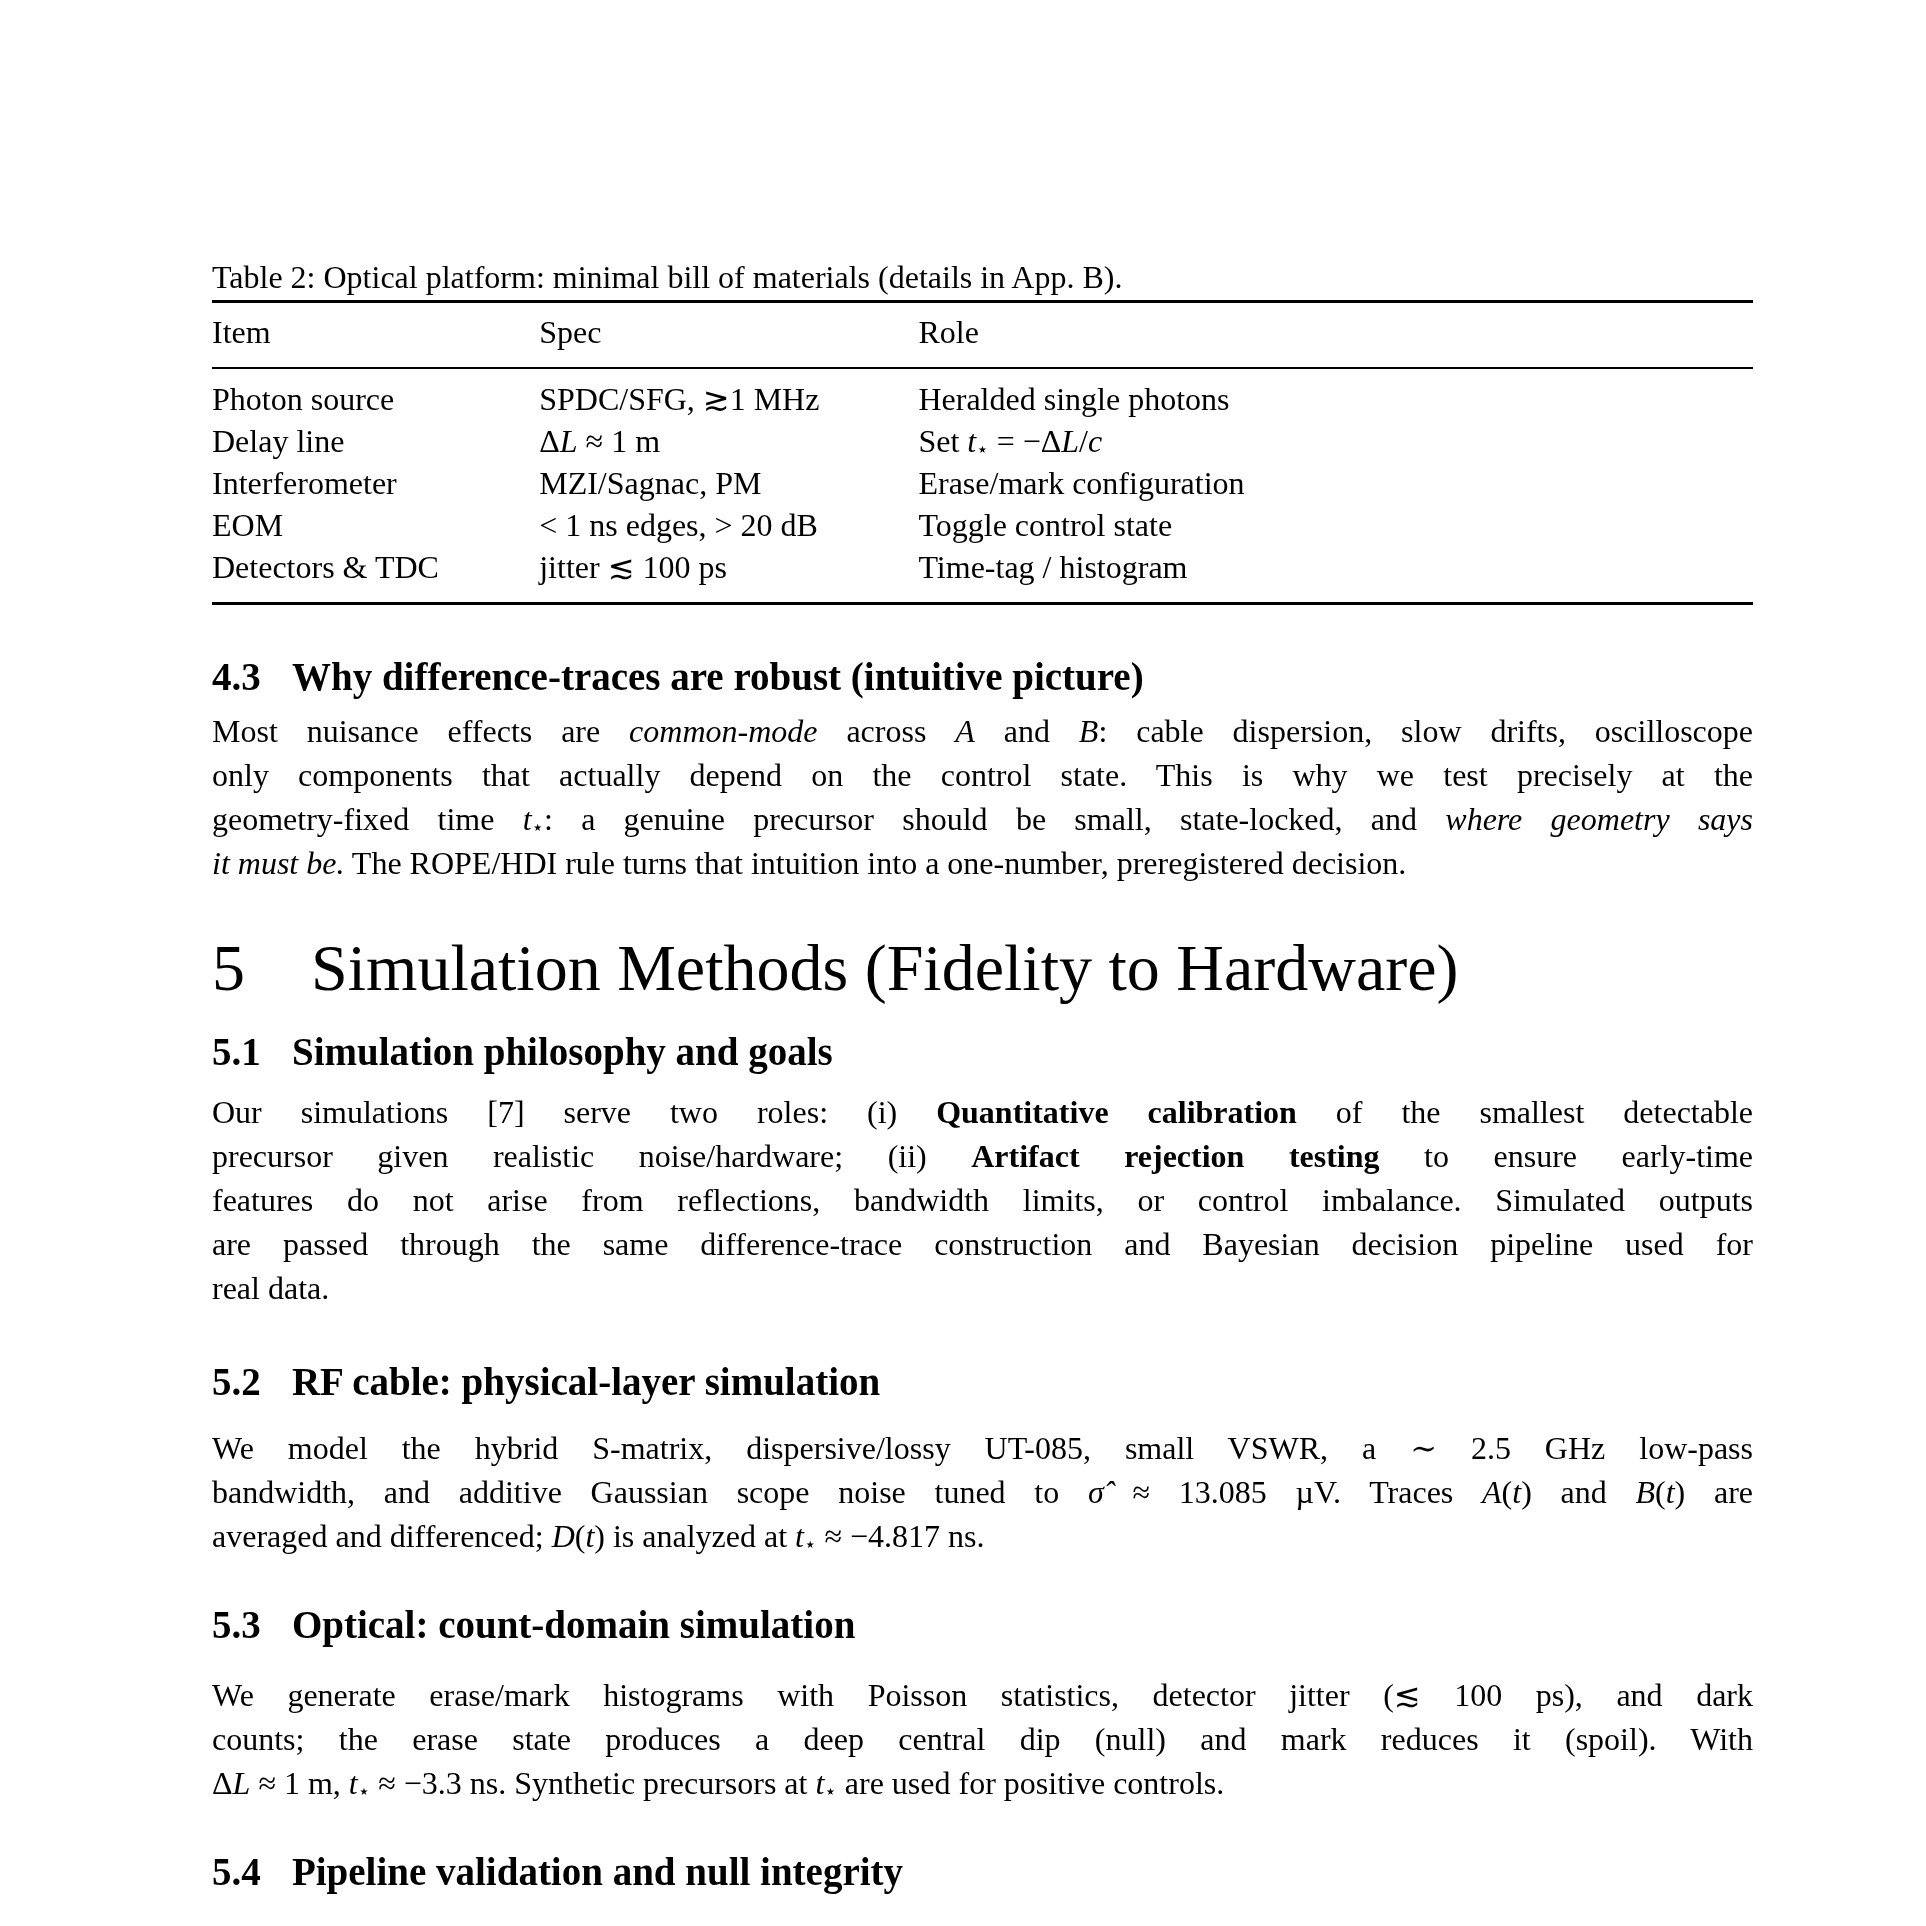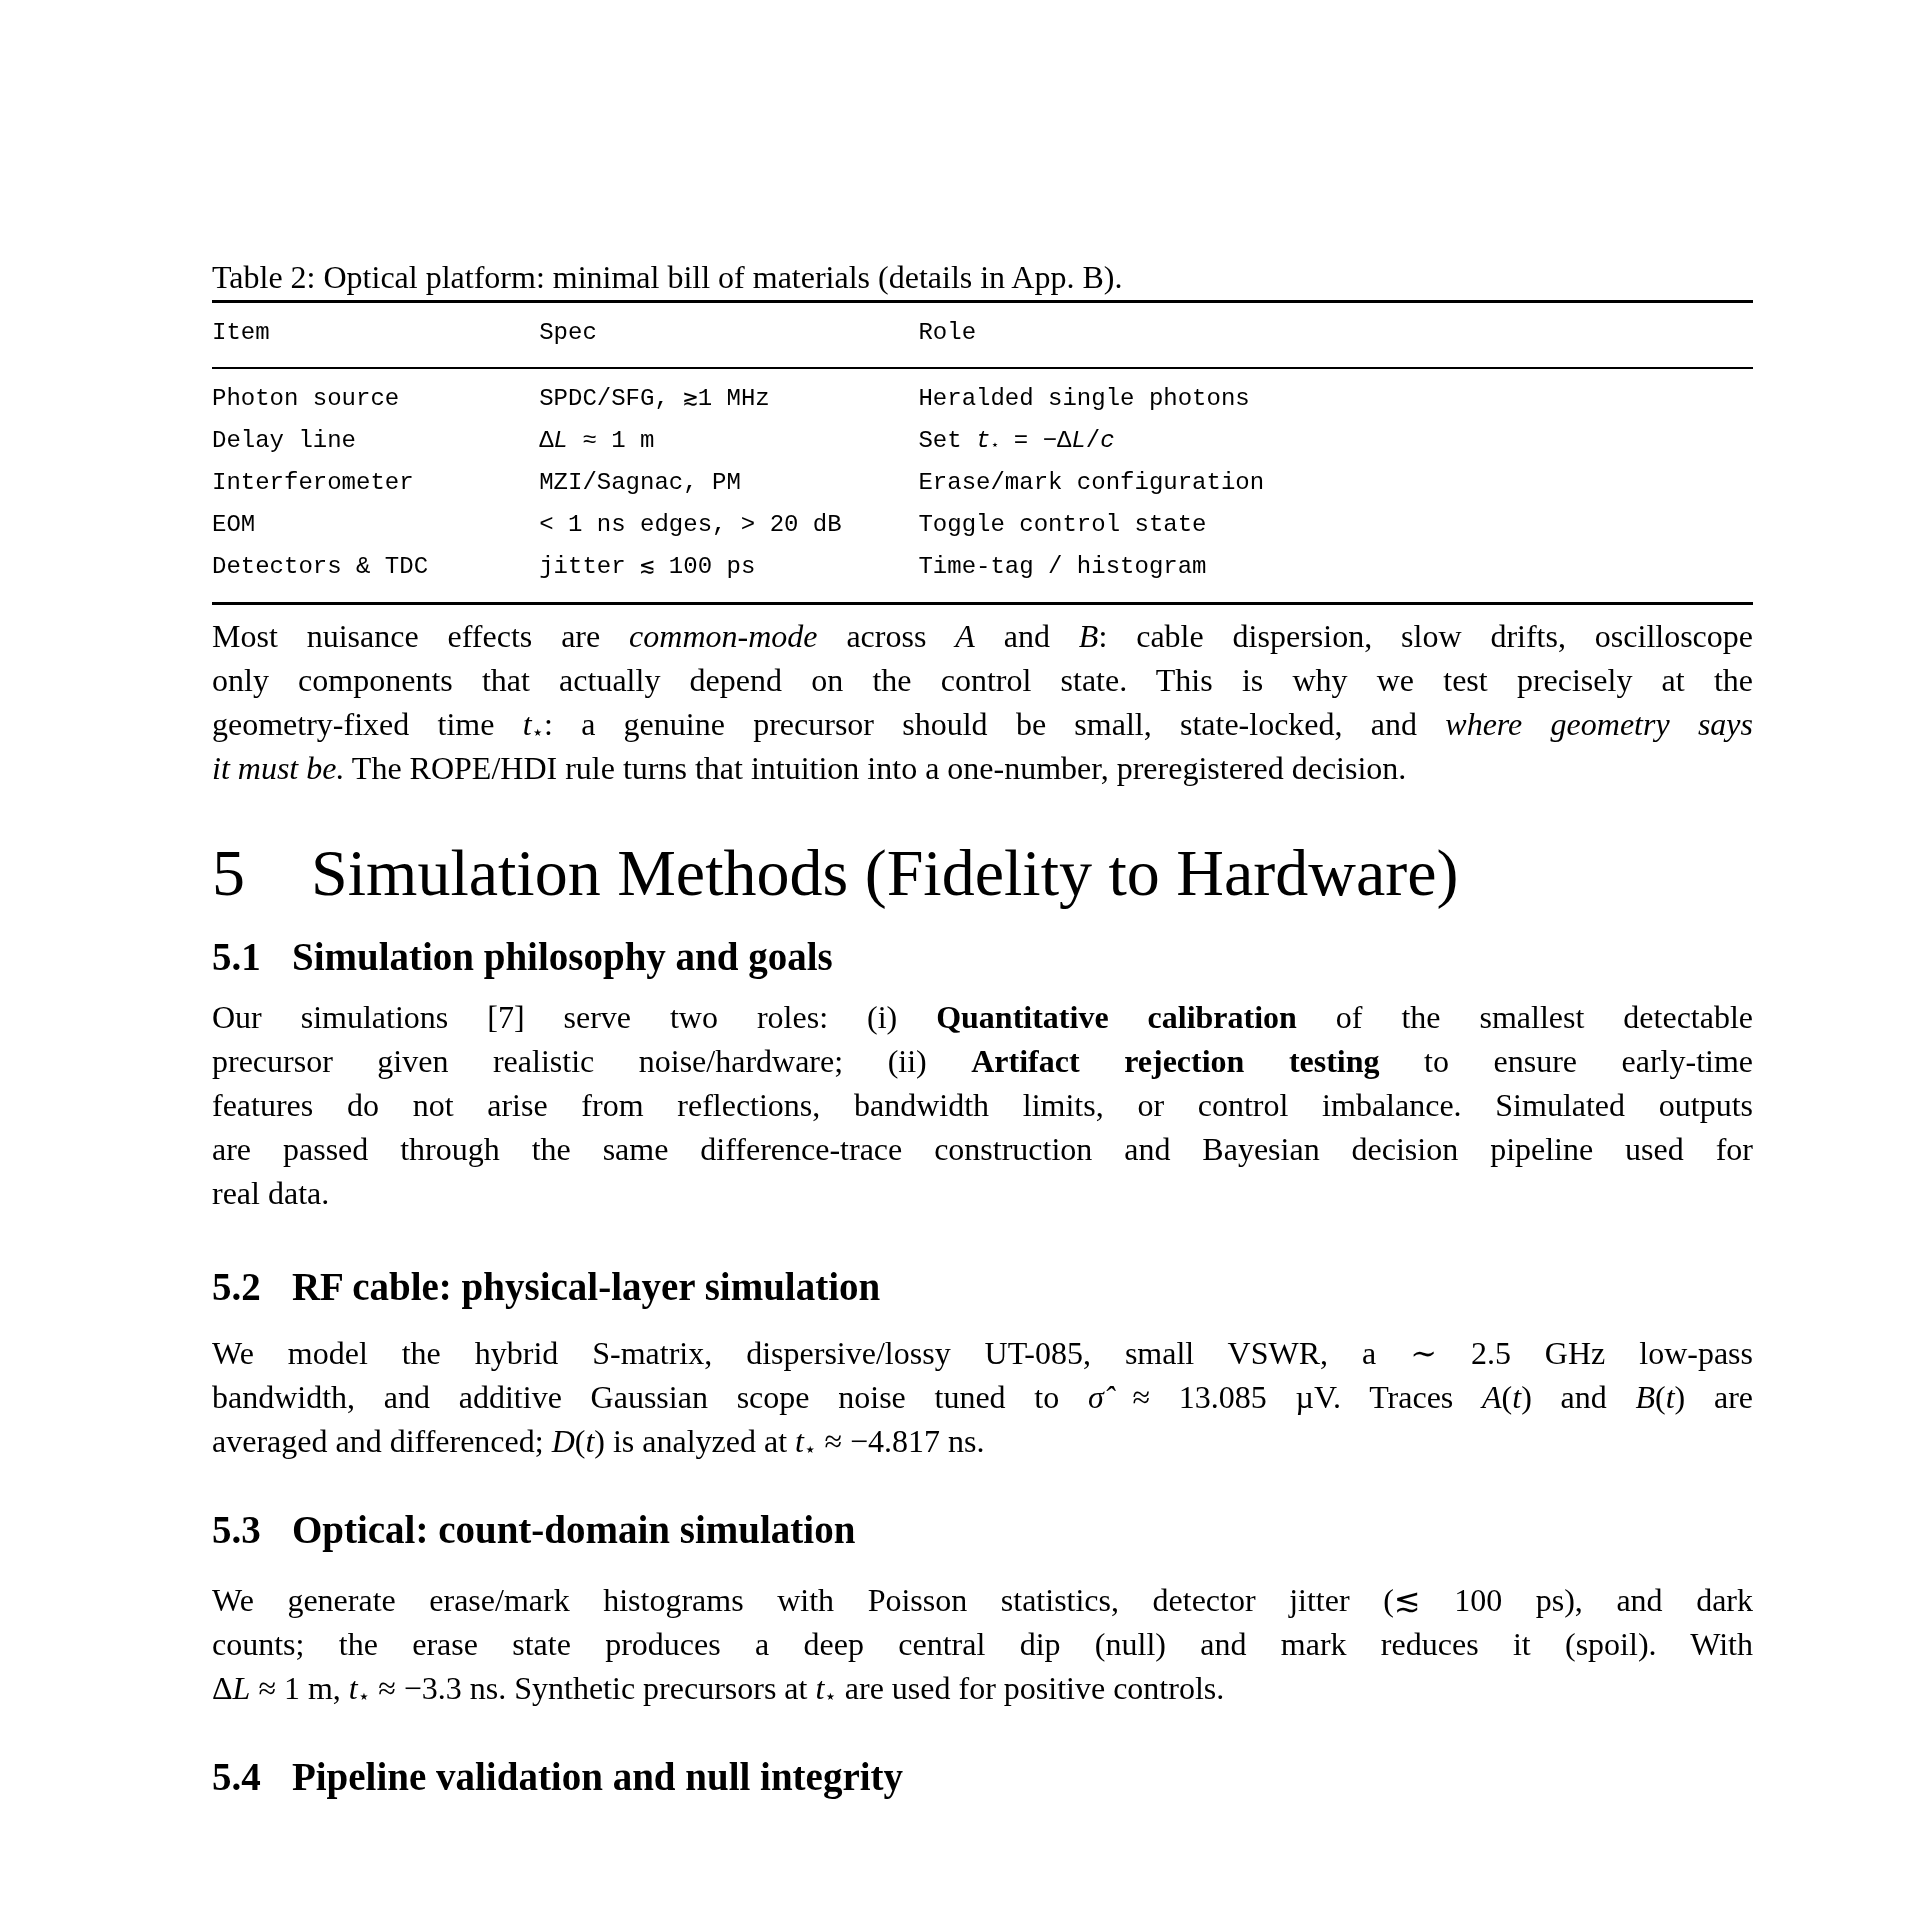--- a/index.html
+++ b/index.html
@@ -20,22 +20,21 @@
 
   
   .table-caption {
     font-size:32px; line-height:39px; text-align:left; width:1541px;
   }
 
   
   table.bom-table {
     width:1541px; table-layout:fixed; border-collapse:collapse;
     border-top:3.9px solid #000; border-bottom:3.9px solid #000;
-    font-size:24px;
-    font-family:Liberation Mono, monospace;
+    font-size:32px;
   }
   table.bom-table col.col-0 { width:327px; }
   table.bom-table col.col-1 { width:379px; }
   table.bom-table col.col-2 { width:834px; }
   table.bom-table th {
     font-weight:normal; text-align:left;
     padding:10px 0 15.4px 0; line-height:39px;
     border-bottom:2.3px solid #000;
   }
   table.bom-table td {
@@ -116,20 +115,21 @@
             <td><span>&lt; 1 ns edges, &gt; 20 dB</span></td>
             <td><span>Toggle control state</span></td>
           </tr>
           <tr>
             <td><span>Detectors &amp; TDC</span></td>
             <td><span>jitter ≲ 100 ps</span></td>
             <td><span>Time-tag / histogram</span></td>
           </tr>
         </tbody>
       </table>
+      <div class="heading-2" id="b-h43"><span class="h-num">4.3</span><span class="h-title">Why difference-traces are robust (intuitive picture)</span></div>
       <div class="paragraph" id="b-p43">
         <div class="para-line"><span>Most nuisance effects are </span><span class="seg-i">common-mode</span><span> across </span><span class="seg-i">A</span><span> and </span><span class="seg-i">B</span><span>: cable dispersion, slow drifts, oscilloscope</span></div>
         <div class="para-line"><span>only components that actually depend on the control state. This is why we test precisely at the</span></div>
         <div class="para-line"><span>geometry-fixed time </span><span class="seg-i">t</span><span class="seg-sub">⋆</span><span>: a genuine precursor should be small, state-locked, and </span><span class="seg-i">where geometry says</span></div>
         <div class="para-line last"><span class="seg-i">it must be.</span><span> The ROPE/HDI rule turns that intuition into a one-number, preregistered decision.</span></div>
       </div>
       <div class="heading-1" id="b-h5"><span class="h-num">5</span><span class="h-title">Simulation Methods (Fidelity to Hardware)</span></div>
       <div class="heading-2" id="b-h51"><span class="h-num">5.1</span><span class="h-title">Simulation philosophy and goals</span></div>
       <div class="paragraph" id="b-p51">
         <div class="para-line"><span>Our simulations [7] serve two roles: (i) </span><span class="seg-b">Quantitative calibration</span><span> of the smallest detectable</span></div>

